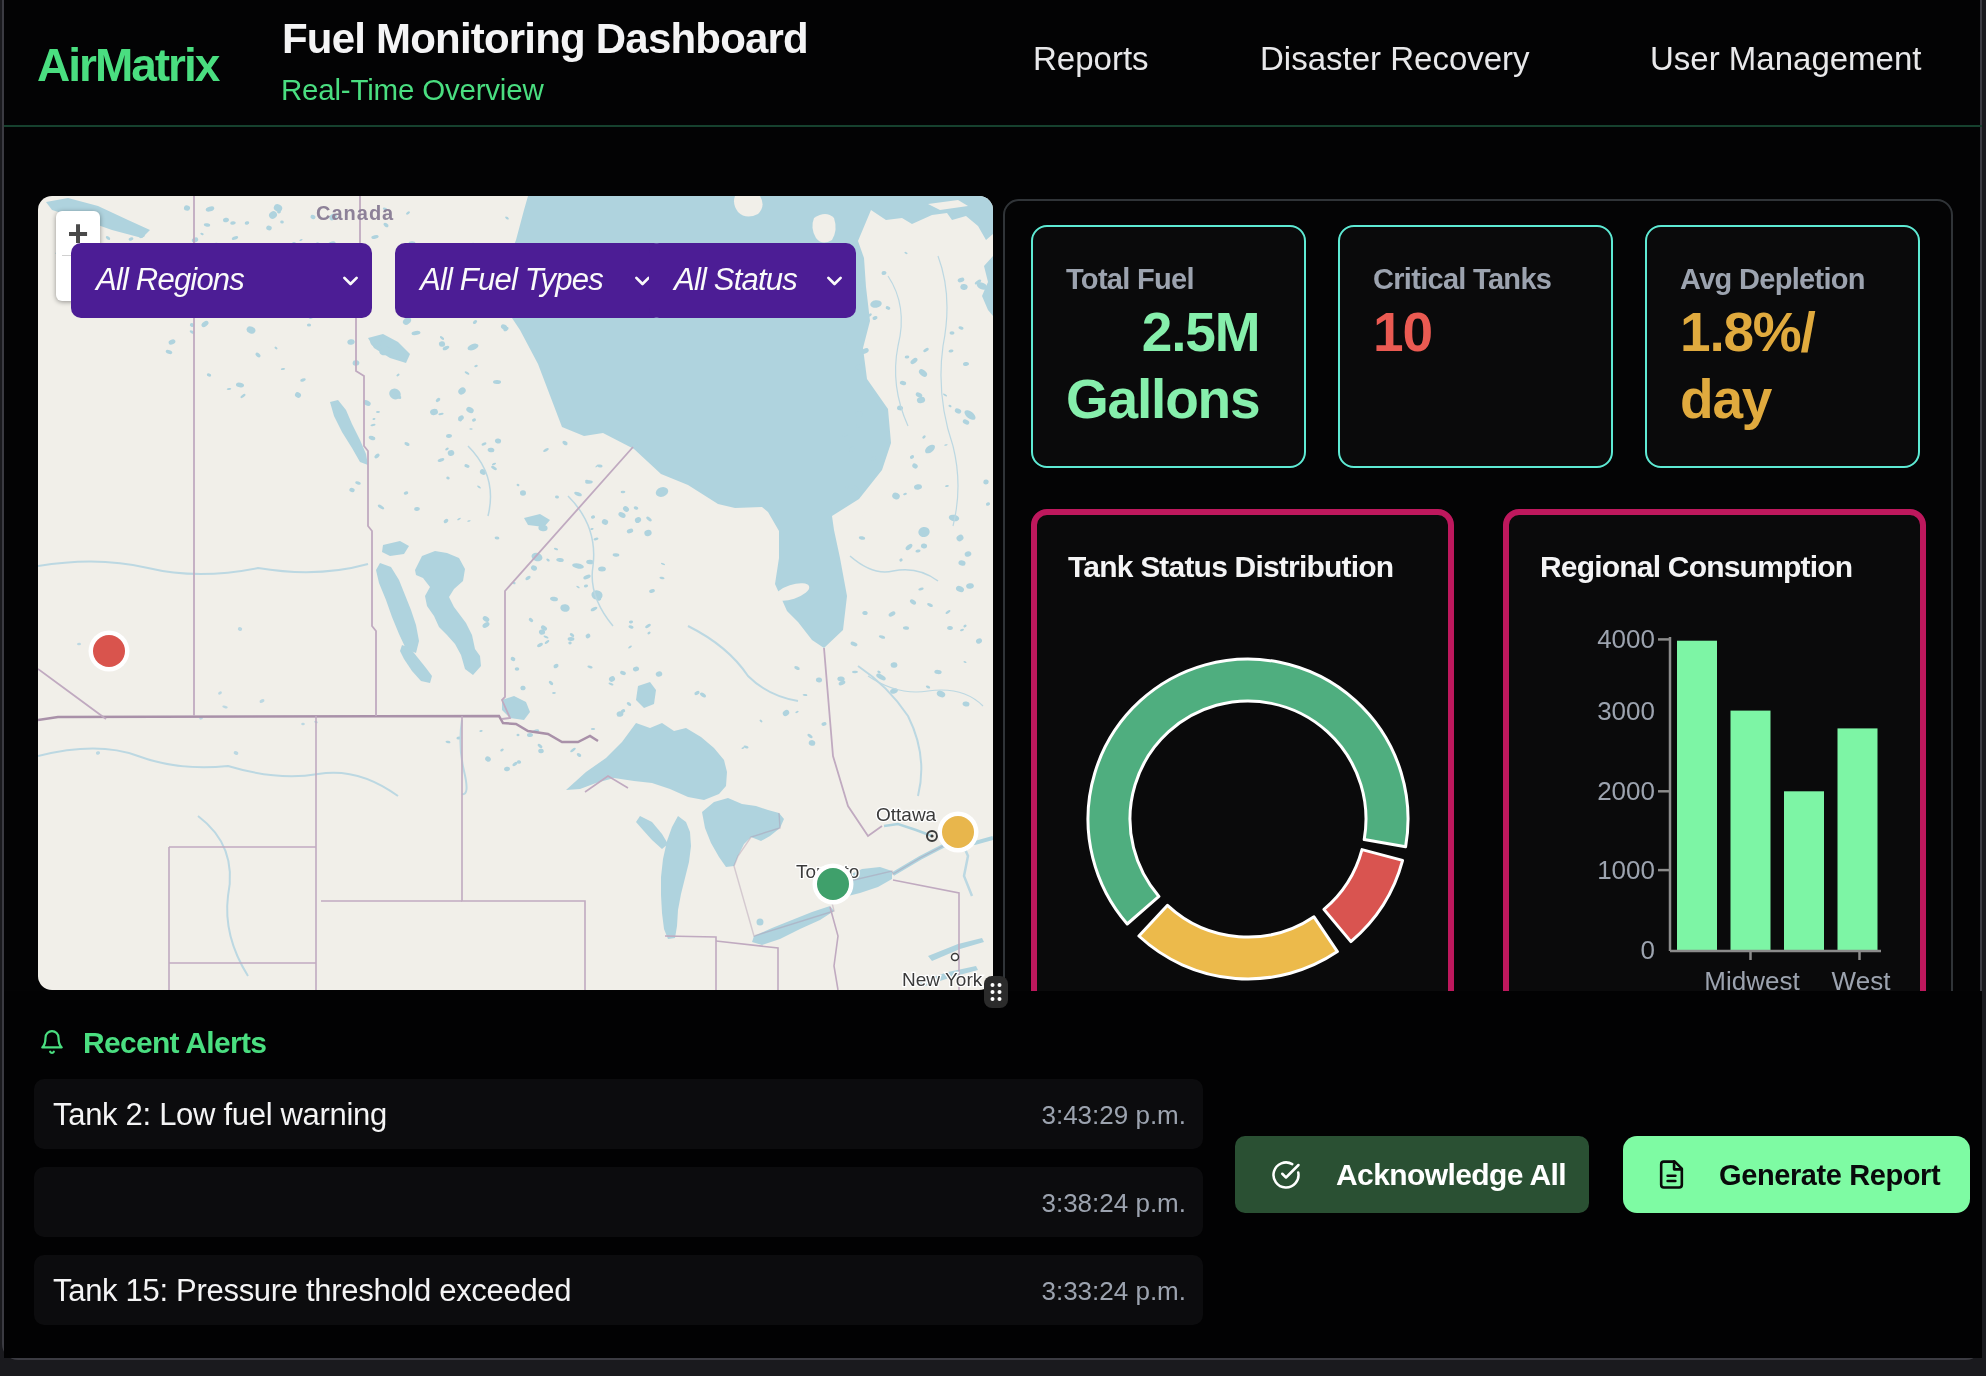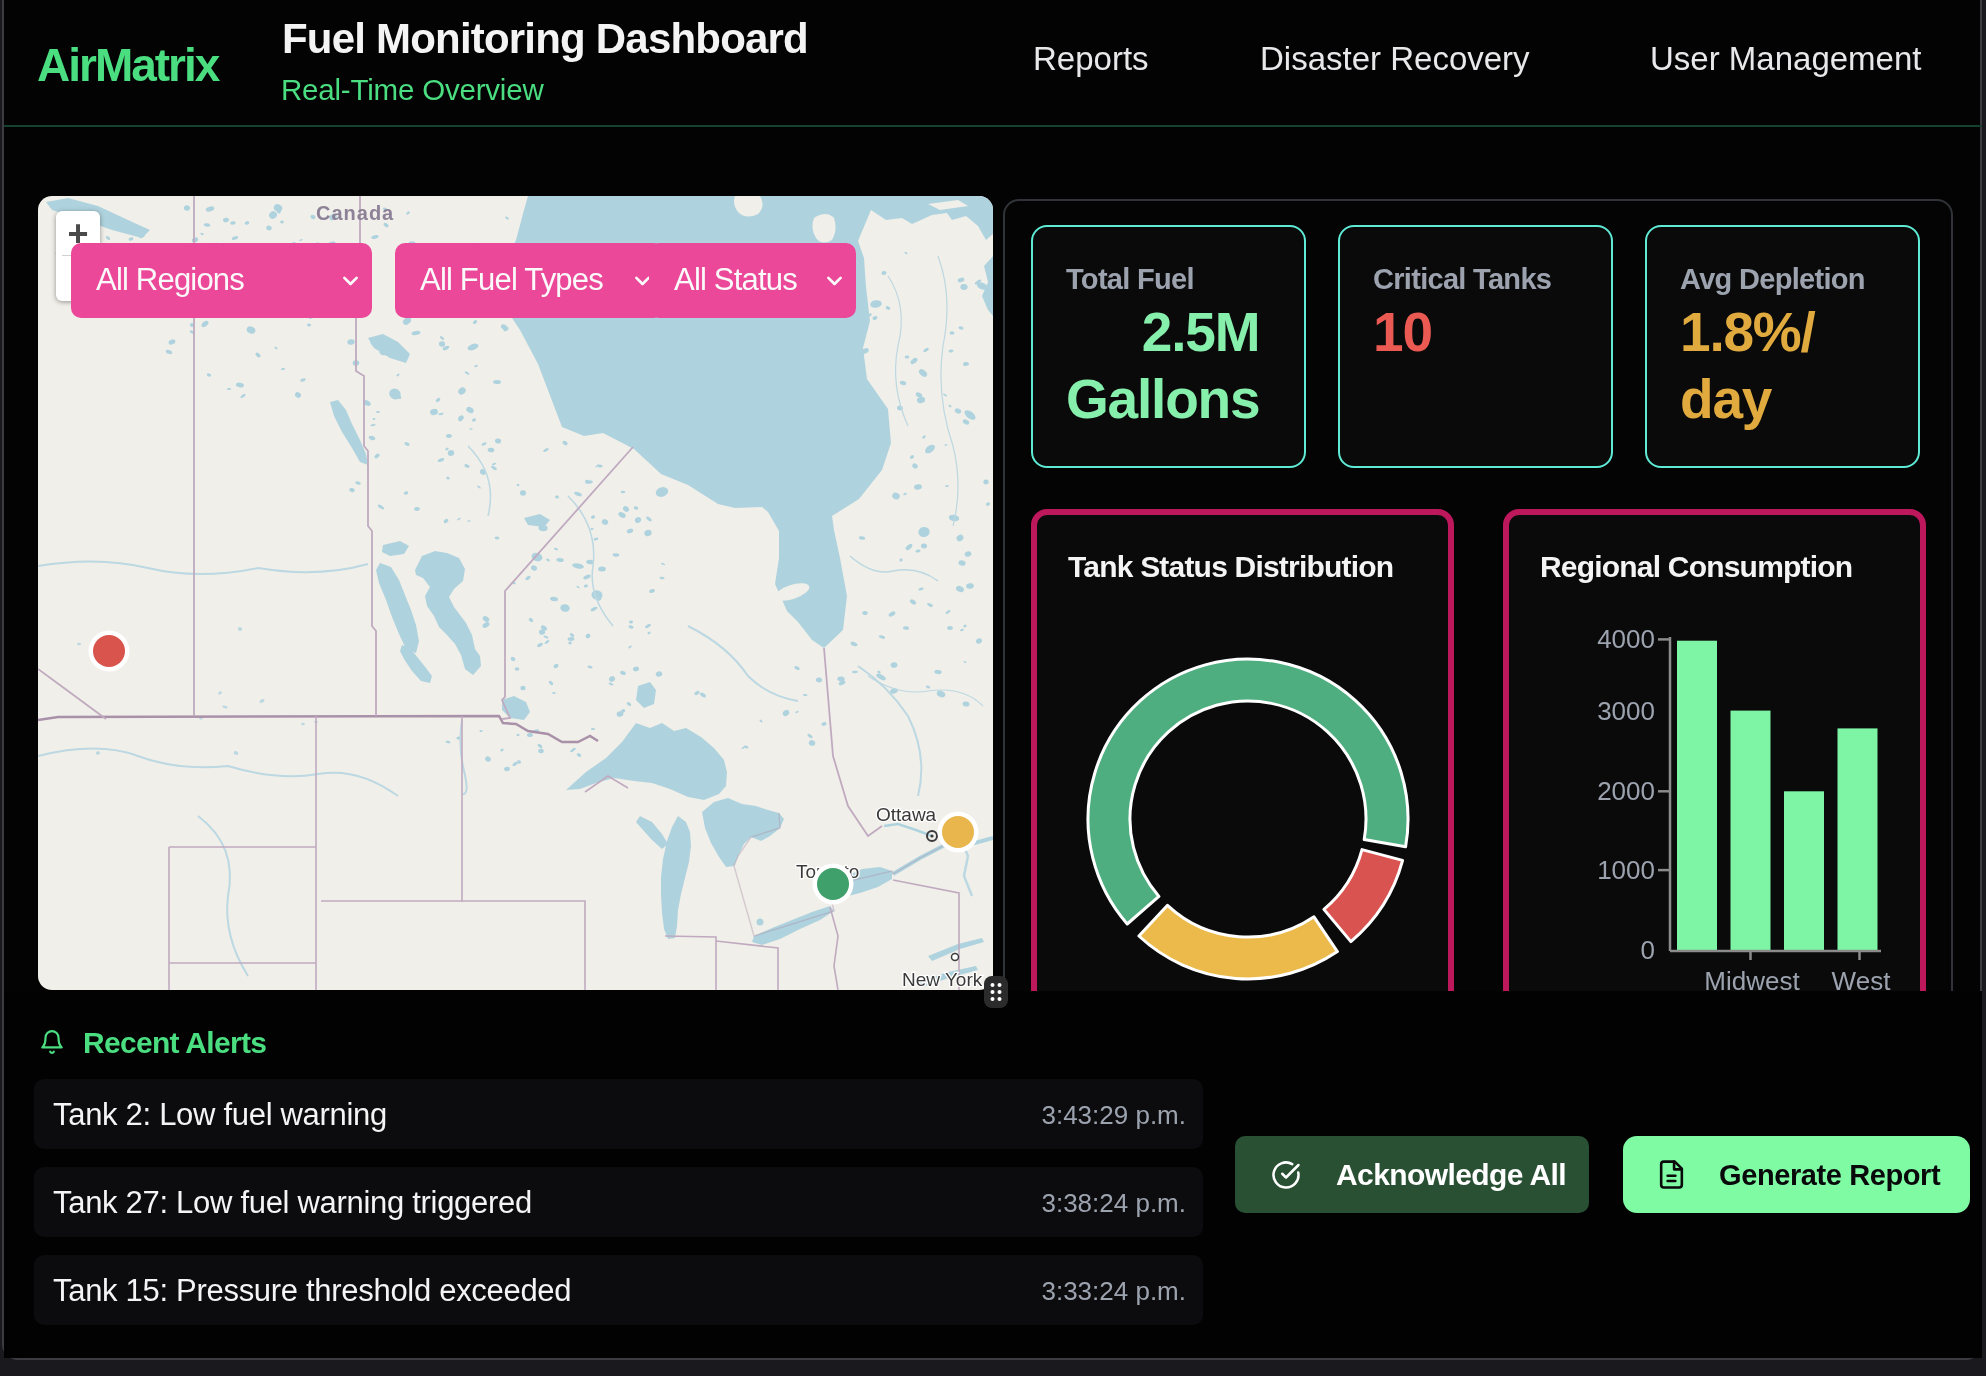--- a/index.html
+++ b/index.html
@@ -13,22 +13,22 @@
   #subtitle { position:absolute; left:281px; top:73px; font-size:29.5px; color:#4ade80; letter-spacing:-0.2px; }
   .nav { position:absolute; top:40px; font-size:33px; color:#e8e8ea; letter-spacing:0; }
   
   #map { position:absolute; left:38px; top:196px; width:955px; height:794px; background:#f1efe9;
          border-radius:14px; overflow:hidden; }
   #zoomctl { position:absolute; left:56px; top:211px; width:44px; height:90px; background:#ffffff;
              border-radius:6px; box-shadow:0 1px 5px rgba(0,0,0,0.4); }
   #zoomctl .plus { position:absolute; left:0; top:0; width:44px; height:44px; color:#4a4a4a;
                    font-size:36px; font-weight:bold; text-align:center; line-height:46px; }
   #zoomctl .div { position:absolute; left:6px; top:44px; width:32px; height:1px; background:#d0d0d0; }
-  .dd { position:absolute; top:243px; height:75px; background:#ec4899; border-radius:10px;
-        color:#fafafa; font-size:31px; letter-spacing:-0.8px; }
+  .dd { position:absolute; top:243px; height:75px; background:#4c1d95; border-radius:10px;
+        color:#fafafa; font-size:31px; letter-spacing:-0.8px;font-style:italic; }
   .dd span.lbl { position:absolute; left:25px; top:19px; }
   .dd svg { position:absolute; right:11px; top:27px; }
   
   #rightbox { position:absolute; left:1003px; top:199px; width:950px; height:900px;
               border:2px solid #303438; border-radius:16px; background:#040405; }
   .stat { position:absolute; top:225px; width:275px; height:243px; background:#0a0a0b;
           border:2px solid #5eead4; border-radius:16px; }
   .stat .lab { position:absolute; left:33px; top:36px; font-size:29px; font-weight:600; color:#9ca3af; letter-spacing:-0.7px; }
   .stat .val { position:absolute; left:33px; top:72px; font-size:55px; font-weight:bold; line-height:67px; letter-spacing:-1.2px; }
   .chartcard { position:absolute; top:509px; width:423px; height:520px; background:#0a0a0b;
@@ -589,21 +589,20 @@
 <svg id="bell" width="26" height="30" viewBox="0 0 24 24" fill="none" stroke="#4ade80" stroke-width="2" stroke-linecap="round" stroke-linejoin="round">
     <path d="M6 8a6 6 0 0 1 12 0c0 7 3 9 3 9H3s3-2 3-9"></path>
     <path d="M10.3 21a1.94 1.94 0 0 0 3.4 0"></path>
   </svg>
 <div id="ralerts">Recent Alerts</div>
 <div class="arow" style="top:1079px;">
     <span class="t">Tank 2: Low fuel warning</span>
     <span class="tm">3:43:29 p.m.</span>
   </div>
 <div class="arow" style="top:1167px;">
-    <span class="t">Tank 27: Low fuel warning triggered</span>
     <span class="tm">3:38:24 p.m.</span>
   </div>
 <div class="arow" style="top:1255px;">
     <span class="t">Tank 15: Pressure threshold exceeded</span>
     <span class="tm">3:33:24 p.m.</span>
   </div>
 
 <div id="ackbtn">
   <svg style="position:absolute;left:36px;top:24px;" width="30" height="30" viewBox="0 0 24 24" fill="none" stroke="#ffffff" stroke-width="2" stroke-linecap="round" stroke-linejoin="round">
       <path d="M21.8 10A10 10 0 1 1 17 3.3"></path>

